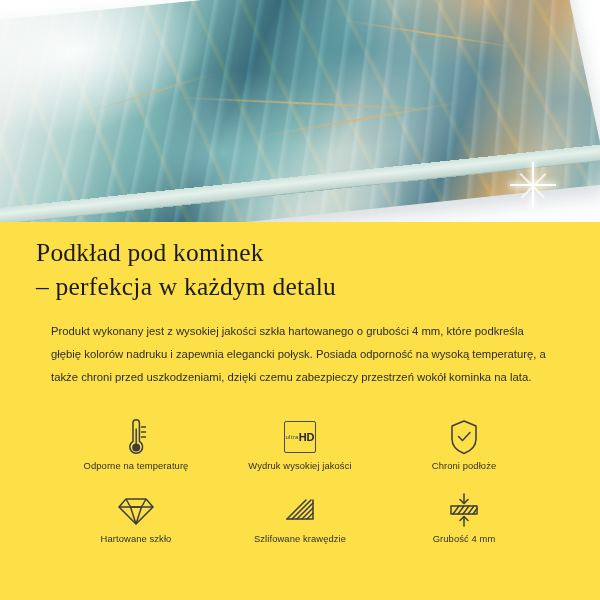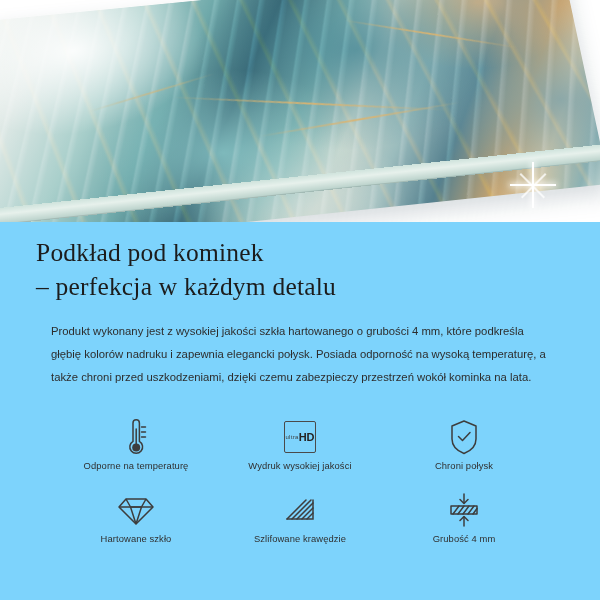--- a/index.html
+++ b/index.html
@@ -10,21 +10,21 @@
     width: 600px;
     height: 600px;
     background: #ffffff;
     font-family: "Liberation Sans", sans-serif;
     overflow: hidden;
   }
   .page {
     position: relative;
     width: 600px;
     height: 600px;
-    background: #7dd3fc;
+    background: #fde047;
   }
 
   
   .hero {
     position: relative;
     width: 600px;
     height: 222px;
     overflow: hidden;
     background: #ffffff;
   }
@@ -263,21 +263,21 @@
 
       <div class="feature">
         <div class="feature-icon">
           <svg width="40" height="44" viewBox="0 0 40 44">
             <g fill="none" stroke="#3d3d3d" stroke-width="1.5" stroke-linejoin="round" stroke-linecap="round">
               <path d="M20 6 L32 11 V24 C32 31 26.5 36 20 38.5 C13.5 36 8 31 8 24 V11 Z"></path>
               <polyline points="14.5,21.5 18.5,25.5 26,17.5"></polyline>
             </g>
           </svg>
         </div>
-        <div class="feature-label">Chroni połysk</div>
+        <div class="feature-label">Chroni podłoże</div>
       </div>
 
       <div class="feature">
         <div class="feature-icon">
           <svg width="44" height="40" viewBox="0 0 44 40">
             <g fill="none" stroke="#3d3d3d" stroke-width="1.5" stroke-linejoin="round">
               <path d="M12 9 H32 L39 17 L22 34 L5 17 Z"></path>
               <path d="M5 17 H39"></path>
               <path d="M12 9 L16.5 17 L22 34"></path>
               <path d="M32 9 L27.5 17 L22 34"></path>

